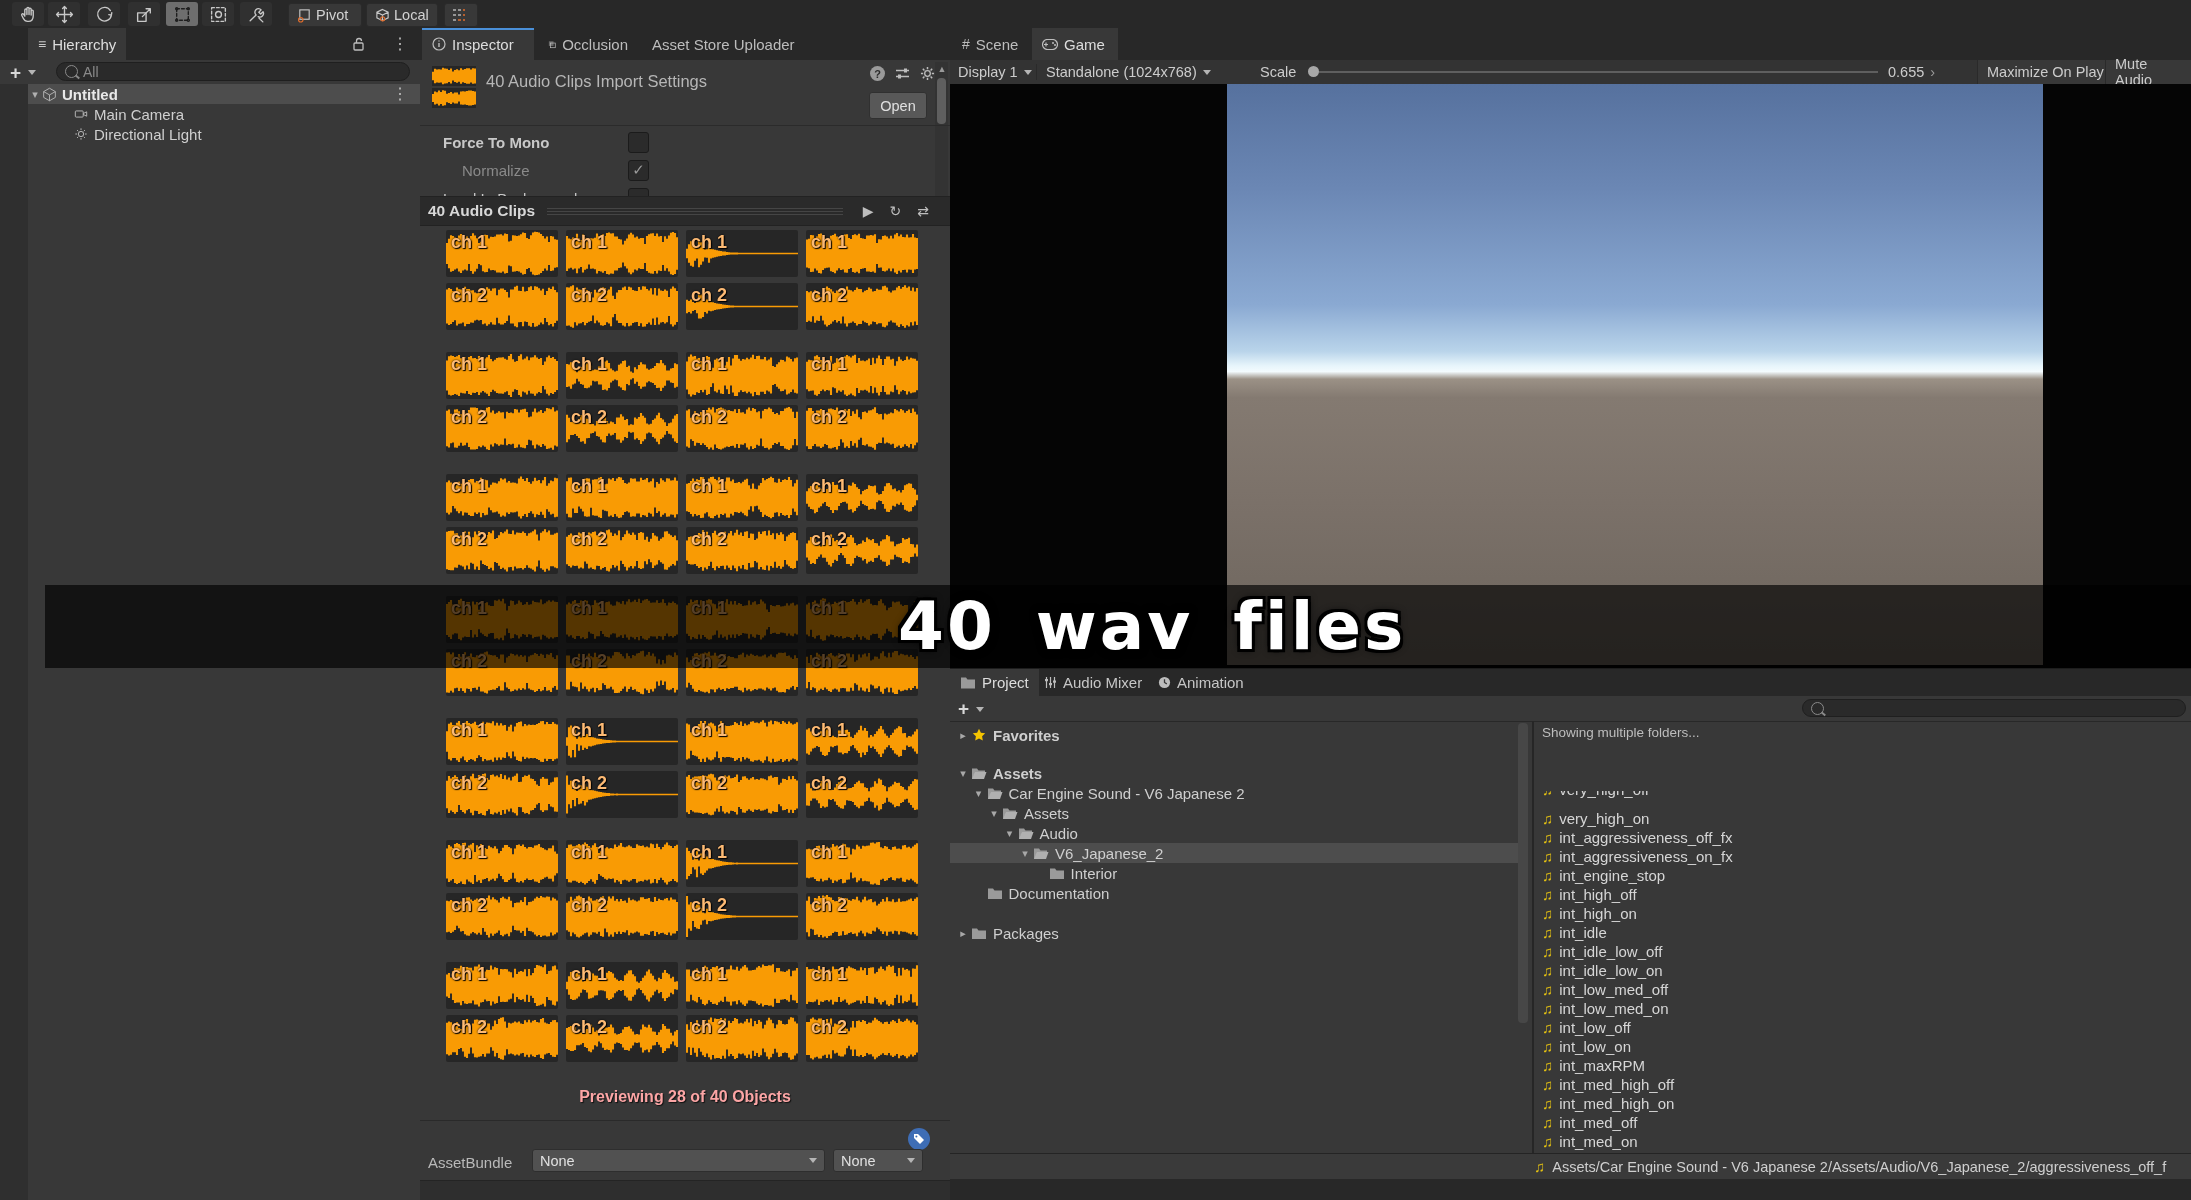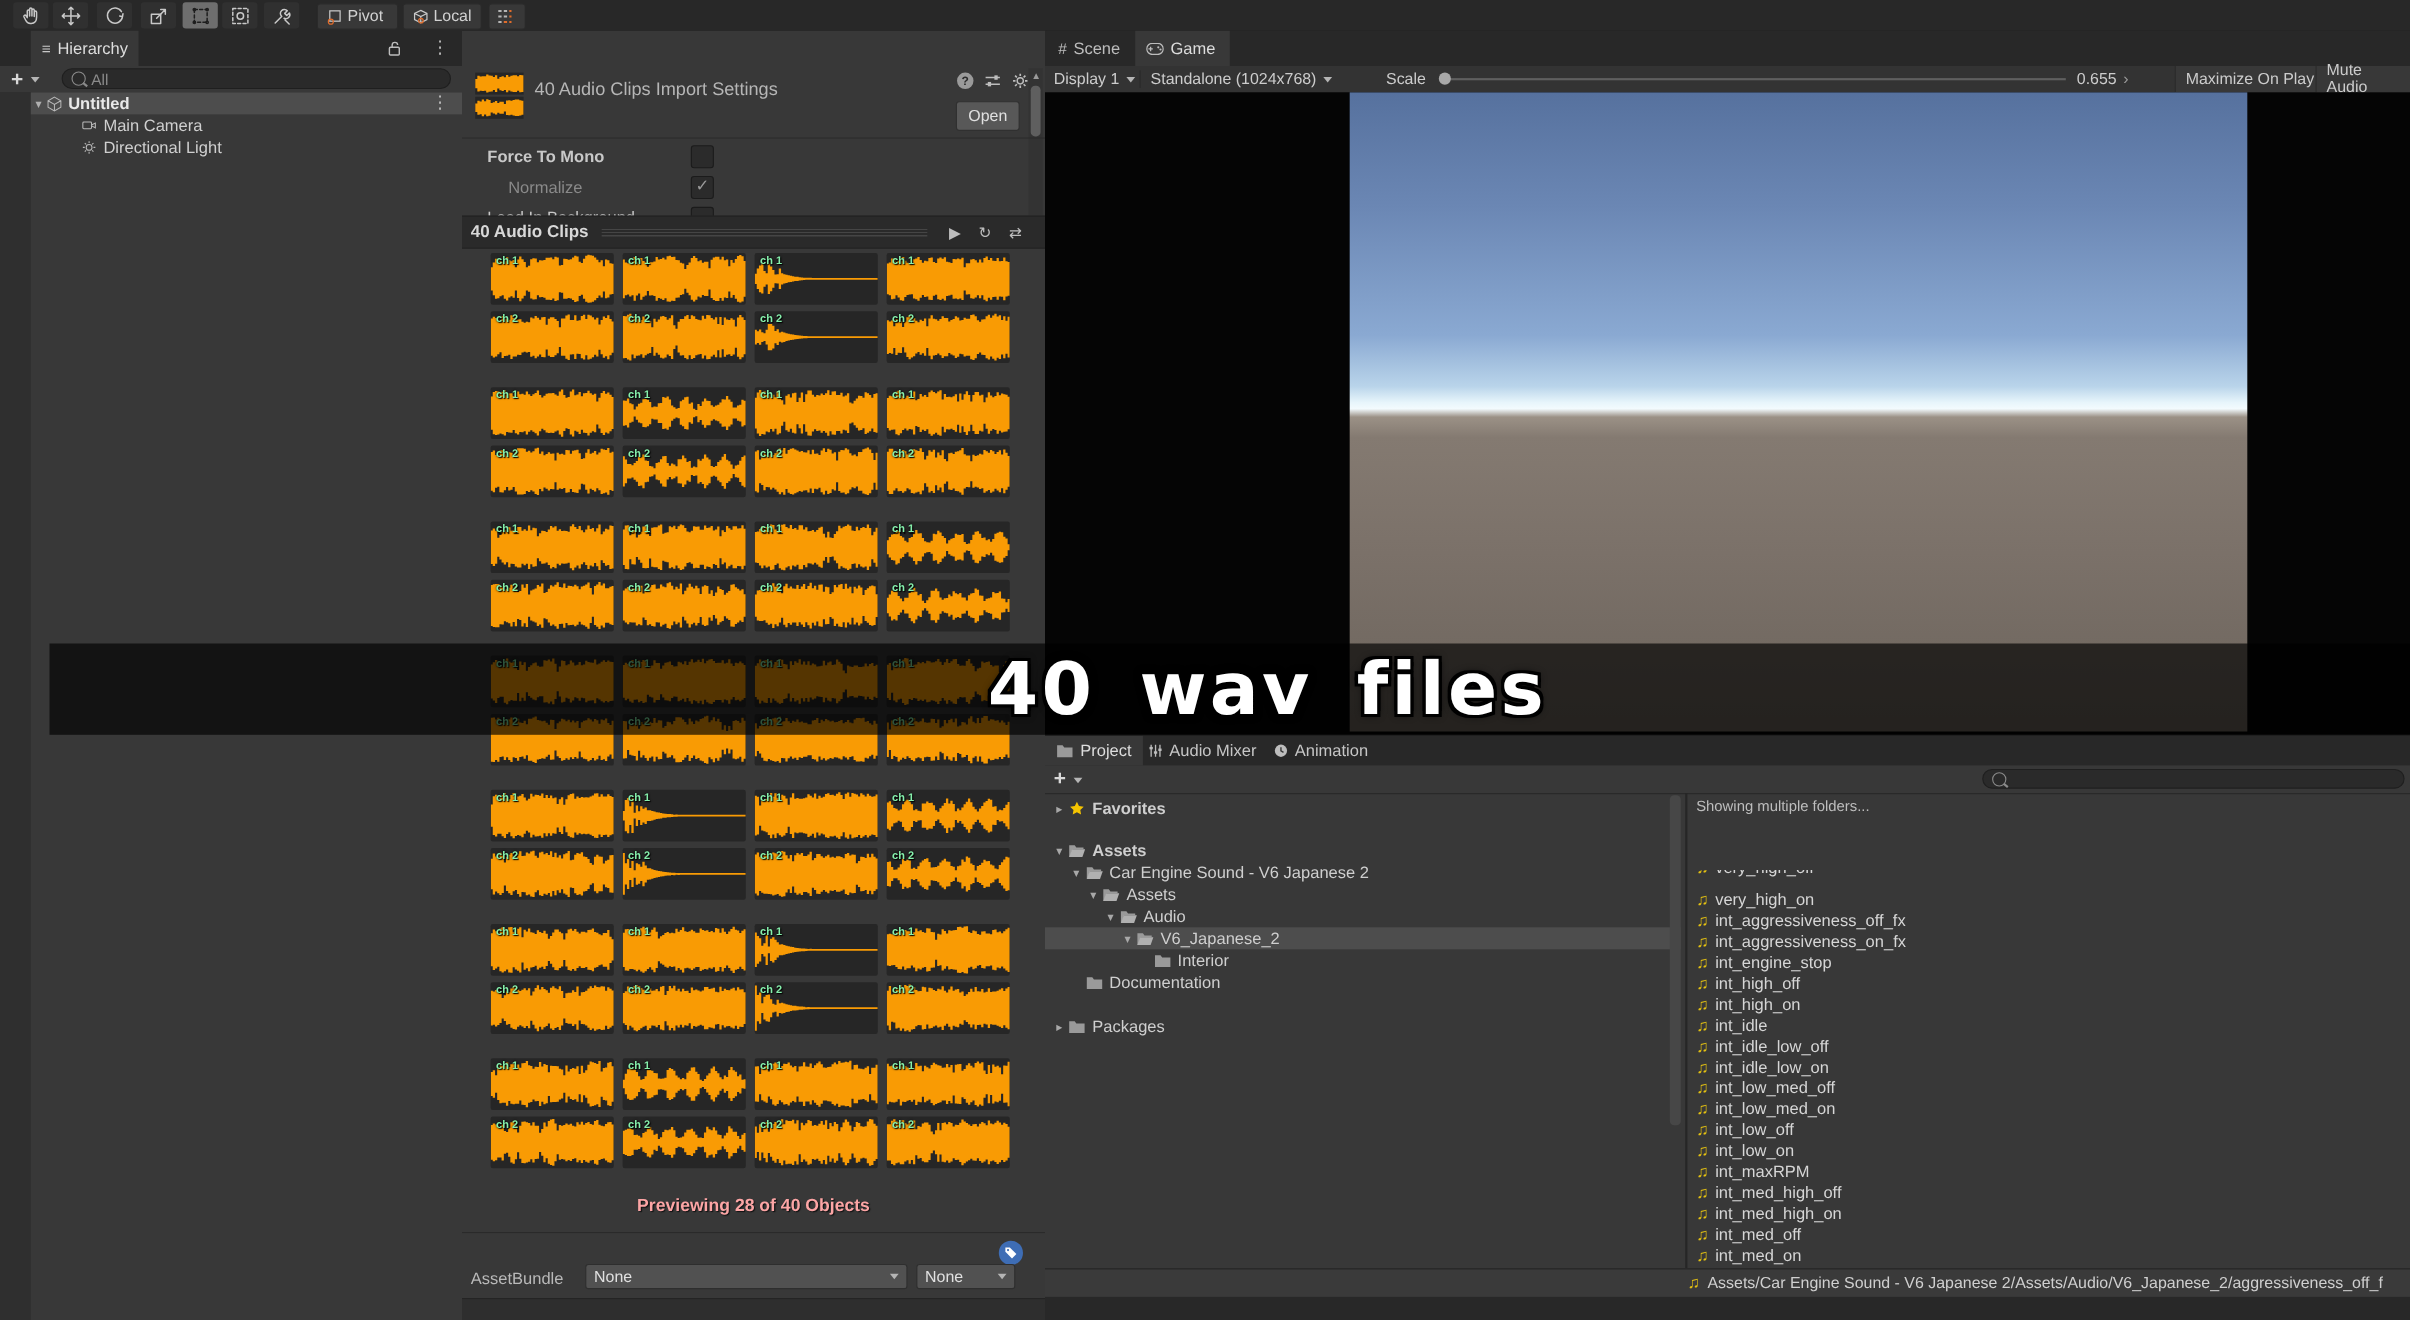--- a/index.html
+++ b/index.html
@@ -40,21 +40,21 @@
   #open-btn{left:449px;top:64px;width:56px;height:25px;background:#585858;border:1px solid #303030;border-radius:3px;color:#e0e0e0;font-size:14.5px;display:flex;align-items:center;justify-content:center;}
   .setting-row{position:absolute;left:0;right:18px;height:28px;display:flex;align-items:center;}
   .setting-label{position:absolute;font-size:15px;color:#c8c8c8;}
   .checkbox{position:absolute;left:208px;width:19px;height:19px;background:#2b2b2b;border:1px solid #1b1b1b;border-radius:3px;color:#c8c8c8;font-size:15px;line-height:18px;text-align:center;}
   #preview-header{left:0;top:168px;width:547px;height:28px;background:#2a2a2a;border-top:1px solid #222;border-bottom:1px solid #222;display:flex;align-items:center;}
   #preview-header .grip{flex:1;height:7px;margin:0 12px;background:repeating-linear-gradient(180deg,#454545 0 1px,transparent 1px 3px);}
   .pvicon{color:#bdbdbd;font-size:14px;margin:0 8px;}
   #wave-grid{position:absolute;left:26px;top:202px;display:grid;grid-template-columns:repeat(4,112px);column-gap:8px;row-gap:22px;}
   .clip-cell{width:112px;height:100px;display:flex;flex-direction:column;gap:6px;}
   .chbox{position:relative;width:112px;height:47px;background:#262626;border-radius:2px;overflow:hidden;}
-  .chbox .chlabel{position:absolute;left:5px;top:2px;font-size:10px;font-weight:bold;color:#86efac;text-shadow:1px 1px 1px #000,0 0 2px #000;z-index:2;}
+  .chbox .chlabel{position:absolute;left:5px;top:2px;font-size:18px;font-weight:bold;color:#fdba74;text-shadow:1px 1px 1px #000,0 0 2px #000;z-index:2;}
   #preview-footer{left:0;top:1060px;width:530px;text-align:center;font-weight:bold;font-size:16px;color:#fca5a5;text-shadow:1px 1px 1px #111;}
   #ab-divider{left:0;top:1092px;width:530px;height:1px;background:#2a2a2a;}
   #tag-badge{left:488px;top:1100px;width:22px;height:22px;border-radius:50%;background:#3e6db5;display:flex;align-items:center;justify-content:center;}
   .dropdown{position:absolute;height:23px;background:#515151;border:1px solid #2e2e2e;border-radius:3px;display:flex;align-items:center;justify-content:space-between;padding:0 7px;color:#e0e0e0;font-size:14.5px;box-sizing:border-box;}
   #insp-bottom{left:0;top:1152px;width:530px;height:20px;background:#2e2e2e;border-top:1px solid #242424;}
   .vscroll{position:absolute;width:13px;background:#333;}
   .vthumb{position:absolute;left:2px;width:9px;border-radius:4px;background:#5f5f5f;}
   
   #gamepanel{left:950px;top:28px;width:1241px;height:640px;background:#282828;}
   #game-toolbar{position:absolute;left:0;top:32px;width:1241px;height:24px;background:#333;border-bottom:1px solid #1d1d1d;}
@@ -208,20 +208,40 @@
       <svg width="14" height="14" viewBox="0 0 16 16">
           <circle cx="8" cy="8" r="3"></circle>
           <path d="M8 1.5v2 M8 12.5v2 M1.5 8h2 M12.5 8h2 M3.5 3.5l1.4 1.4 M11.1 11.1l1.4 1.4 M12.5 3.5l-1.4 1.4 M4.9 11.1l-1.4 1.4"></path>
         </svg>
     </span>
     <span style="margin-left:6px;">Directional Light</span>
   </div>
 </div>
 
 <div id="inspector" class="abs panel">
+  <div class="tabbar">
+    <div class="tab active" style="left:2px;width:112px;">
+      <span class="blue" style="background:#4a90d9;"></span>
+      <svg width="14" height="14" viewBox="0 0 14 14">
+          <circle cx="7" cy="7" r="6" fill="none" stroke="#bdbdbd" stroke-width="1.2"></circle>
+          <path d="M7 6v4 M7 3.4v1.2" stroke="#bdbdbd" stroke-width="1.4"></path>
+        </svg>
+      <span>Inspector</span>
+    </div>
+    <div class="tab" style="left:118px;width:100px;">
+      <svg width="13" height="13" viewBox="0 0 14 14">
+          <rect x="1.5" y="1.5" width="8" height="8" fill="#6a6a6a"></rect>
+          <rect x="4.5" y="4.5" width="8" height="8" fill="none" stroke="#bdbdbd" stroke-width="1.2"></rect>
+        </svg>
+      <span>Occlusion</span>
+    </div>
+    <div class="tab" style="left:222px;width:170px;">
+      <span>Asset Store Uploader</span>
+    </div>
+  </div>
 
   <div id="insp-thumb" class="abs">
     <div class="mini" id="thumb-ch1">
         <svg width="44" height="20" viewBox="0 0 44 20">
           <path d="M1 5.8V14.2M3 2.8V17.2M5 3.5V16.5M7 3.3V16.7M9 3.4V16.6M11 1.8V18.2M13 2.6V17.4M15 2.8V17.2M17 4.1V15.9M19 2.4V17.6M21 5.6V14.4M23 3.9V16.1M25 3.3V16.7M27 4.2V15.8M29 2.2V17.8M31 3.7V16.3M33 2.9V17.1M35 2.3V17.7M37 2.3V17.7M39 3.4V16.6M41 2.2V17.8M43 2.4V17.6" stroke="#f99b04" stroke-width="2.1" fill="none"></path>
         </svg>
       </div>
       <div class="mini" id="thumb-ch2">
         <svg width="44" height="20" viewBox="0 0 44 20">
           <path d="M1 6.1V13.9M3 3.6V16.4M5 4.2V15.8M7 2.4V17.6M9 4.0V16.0M11 2.3V17.7M13 2.8V17.2M15 5.7V14.3M17 4.9V15.1M19 3.9V16.1M21 5.6V14.4M23 4.5V15.5M25 4.5V15.5M27 6.6V13.4M29 3.4V16.6M31 3.2V16.8M33 3.6V16.4M35 3.0V17.0M37 2.5V17.5M39 2.5V17.5M41 3.1V16.9M43 3.6V16.4" stroke="#f99b04" stroke-width="2.1" fill="none"></path>

